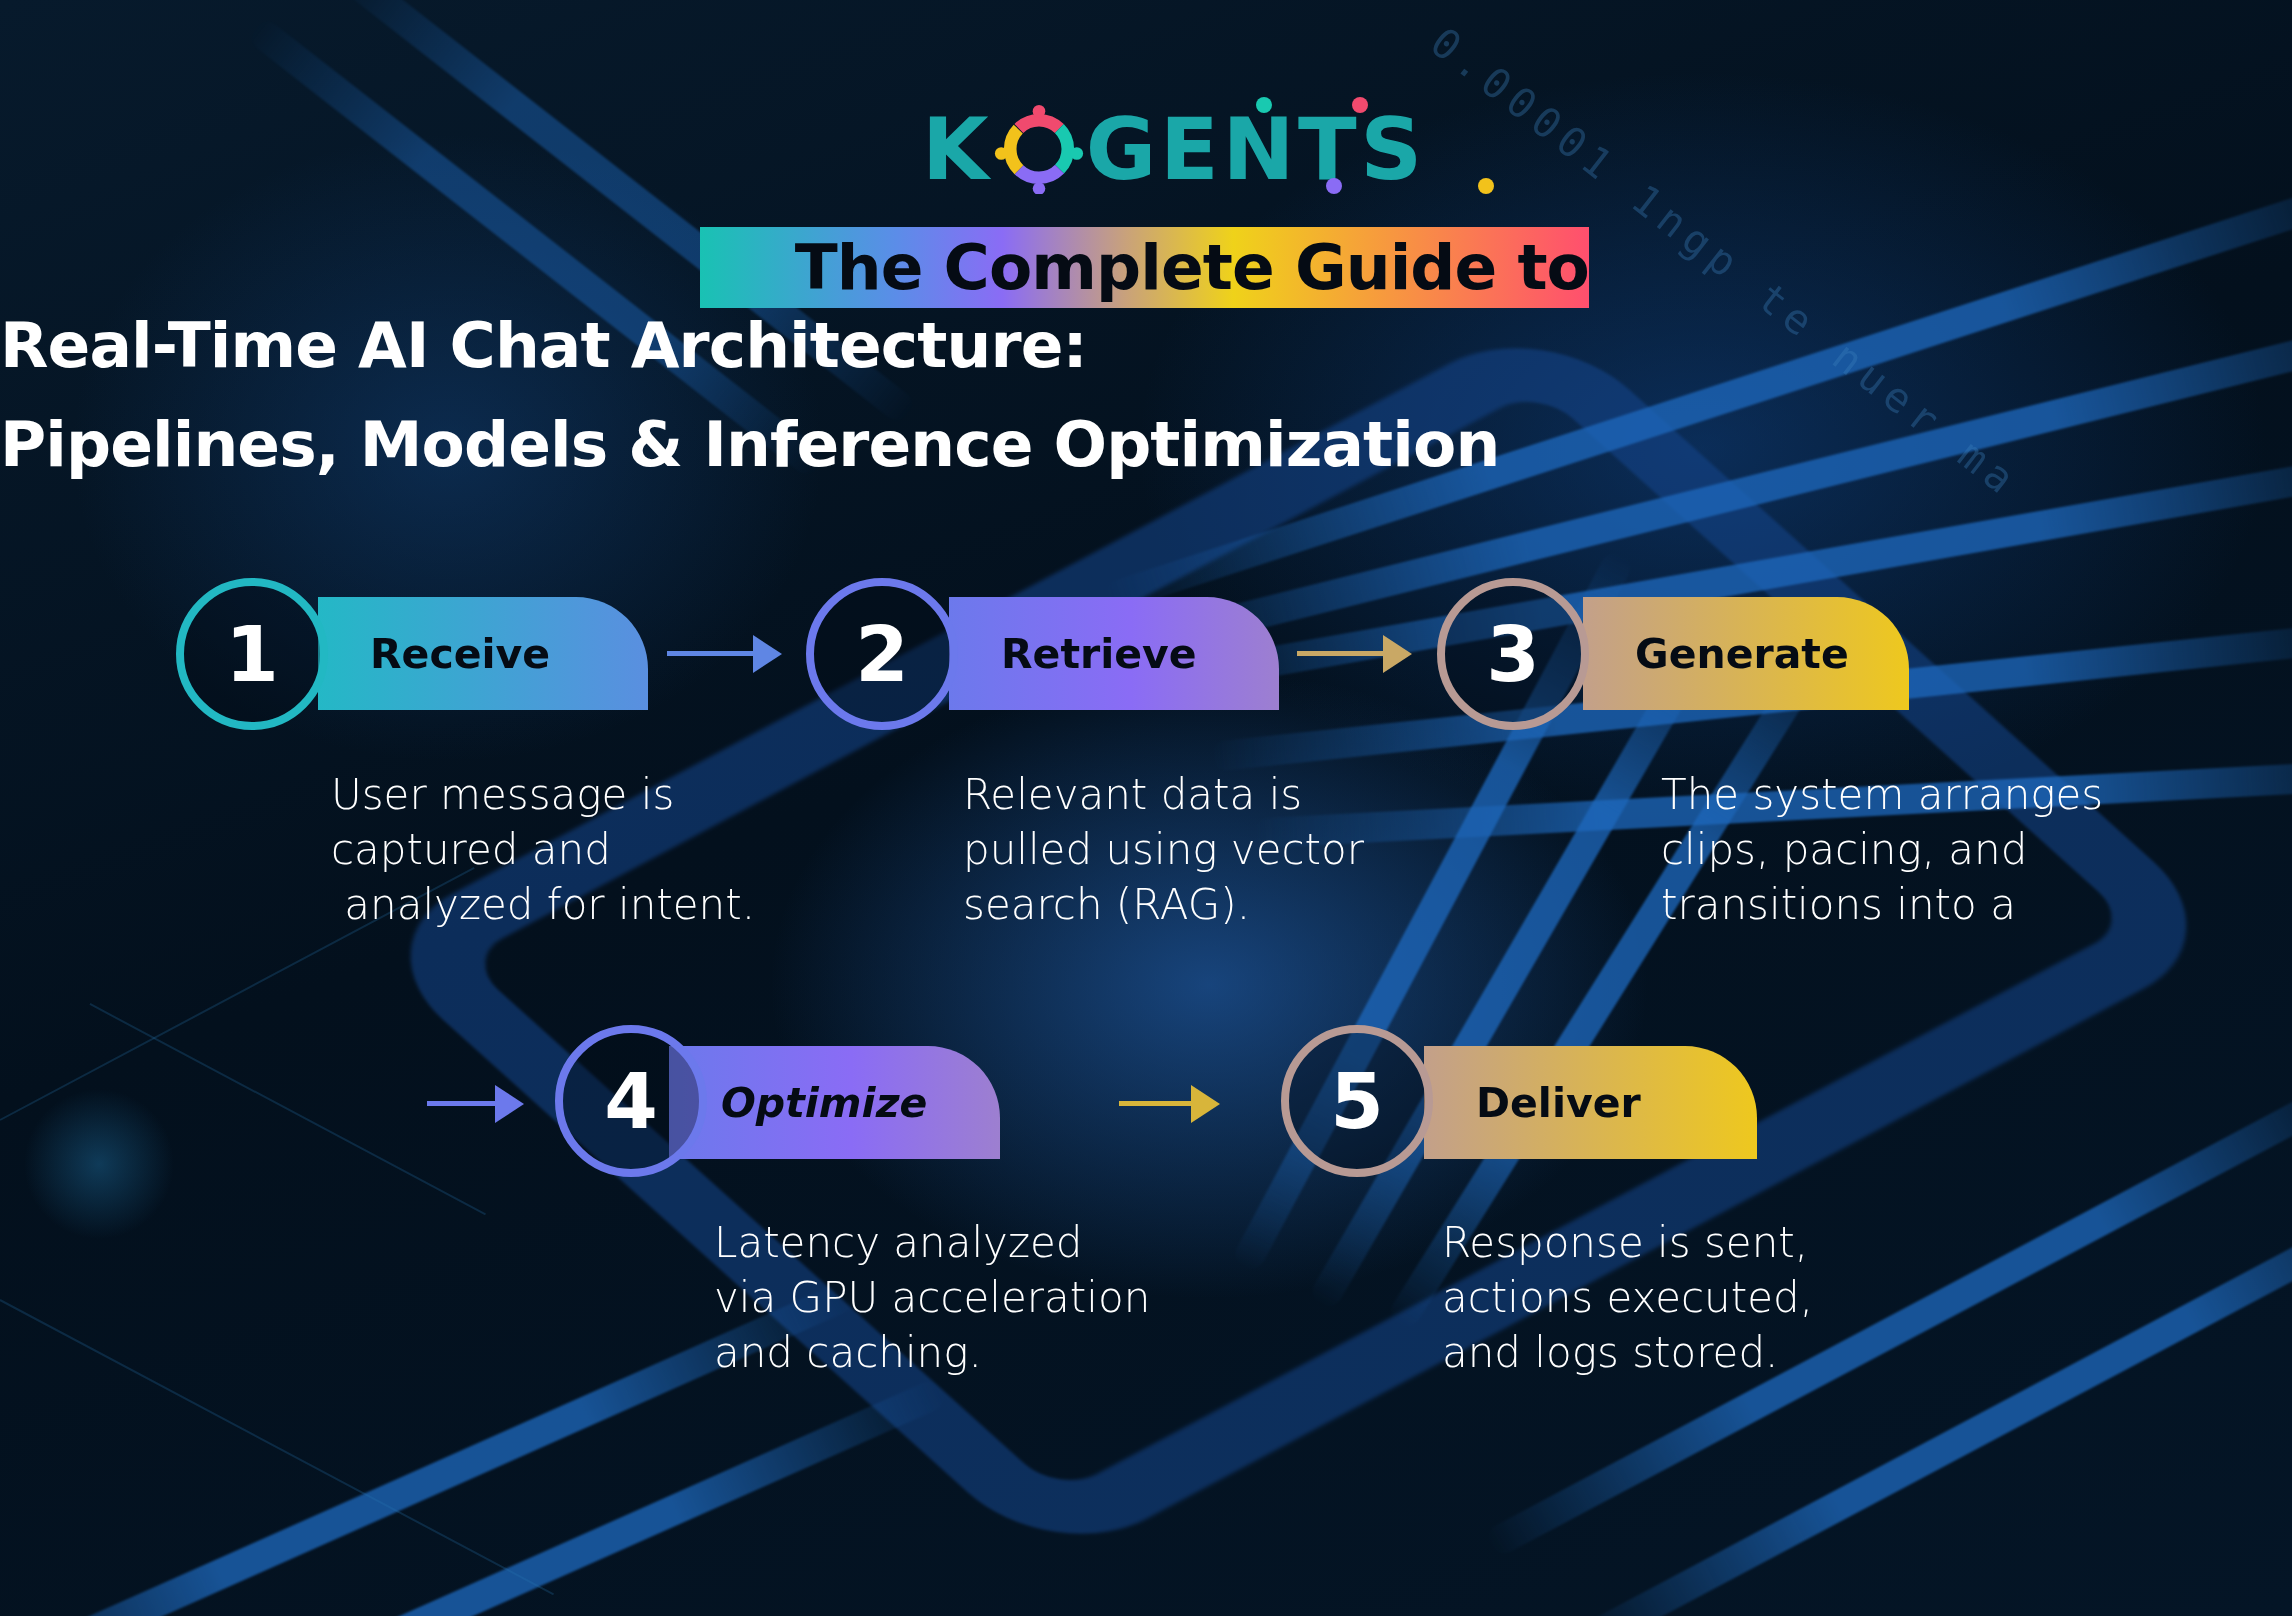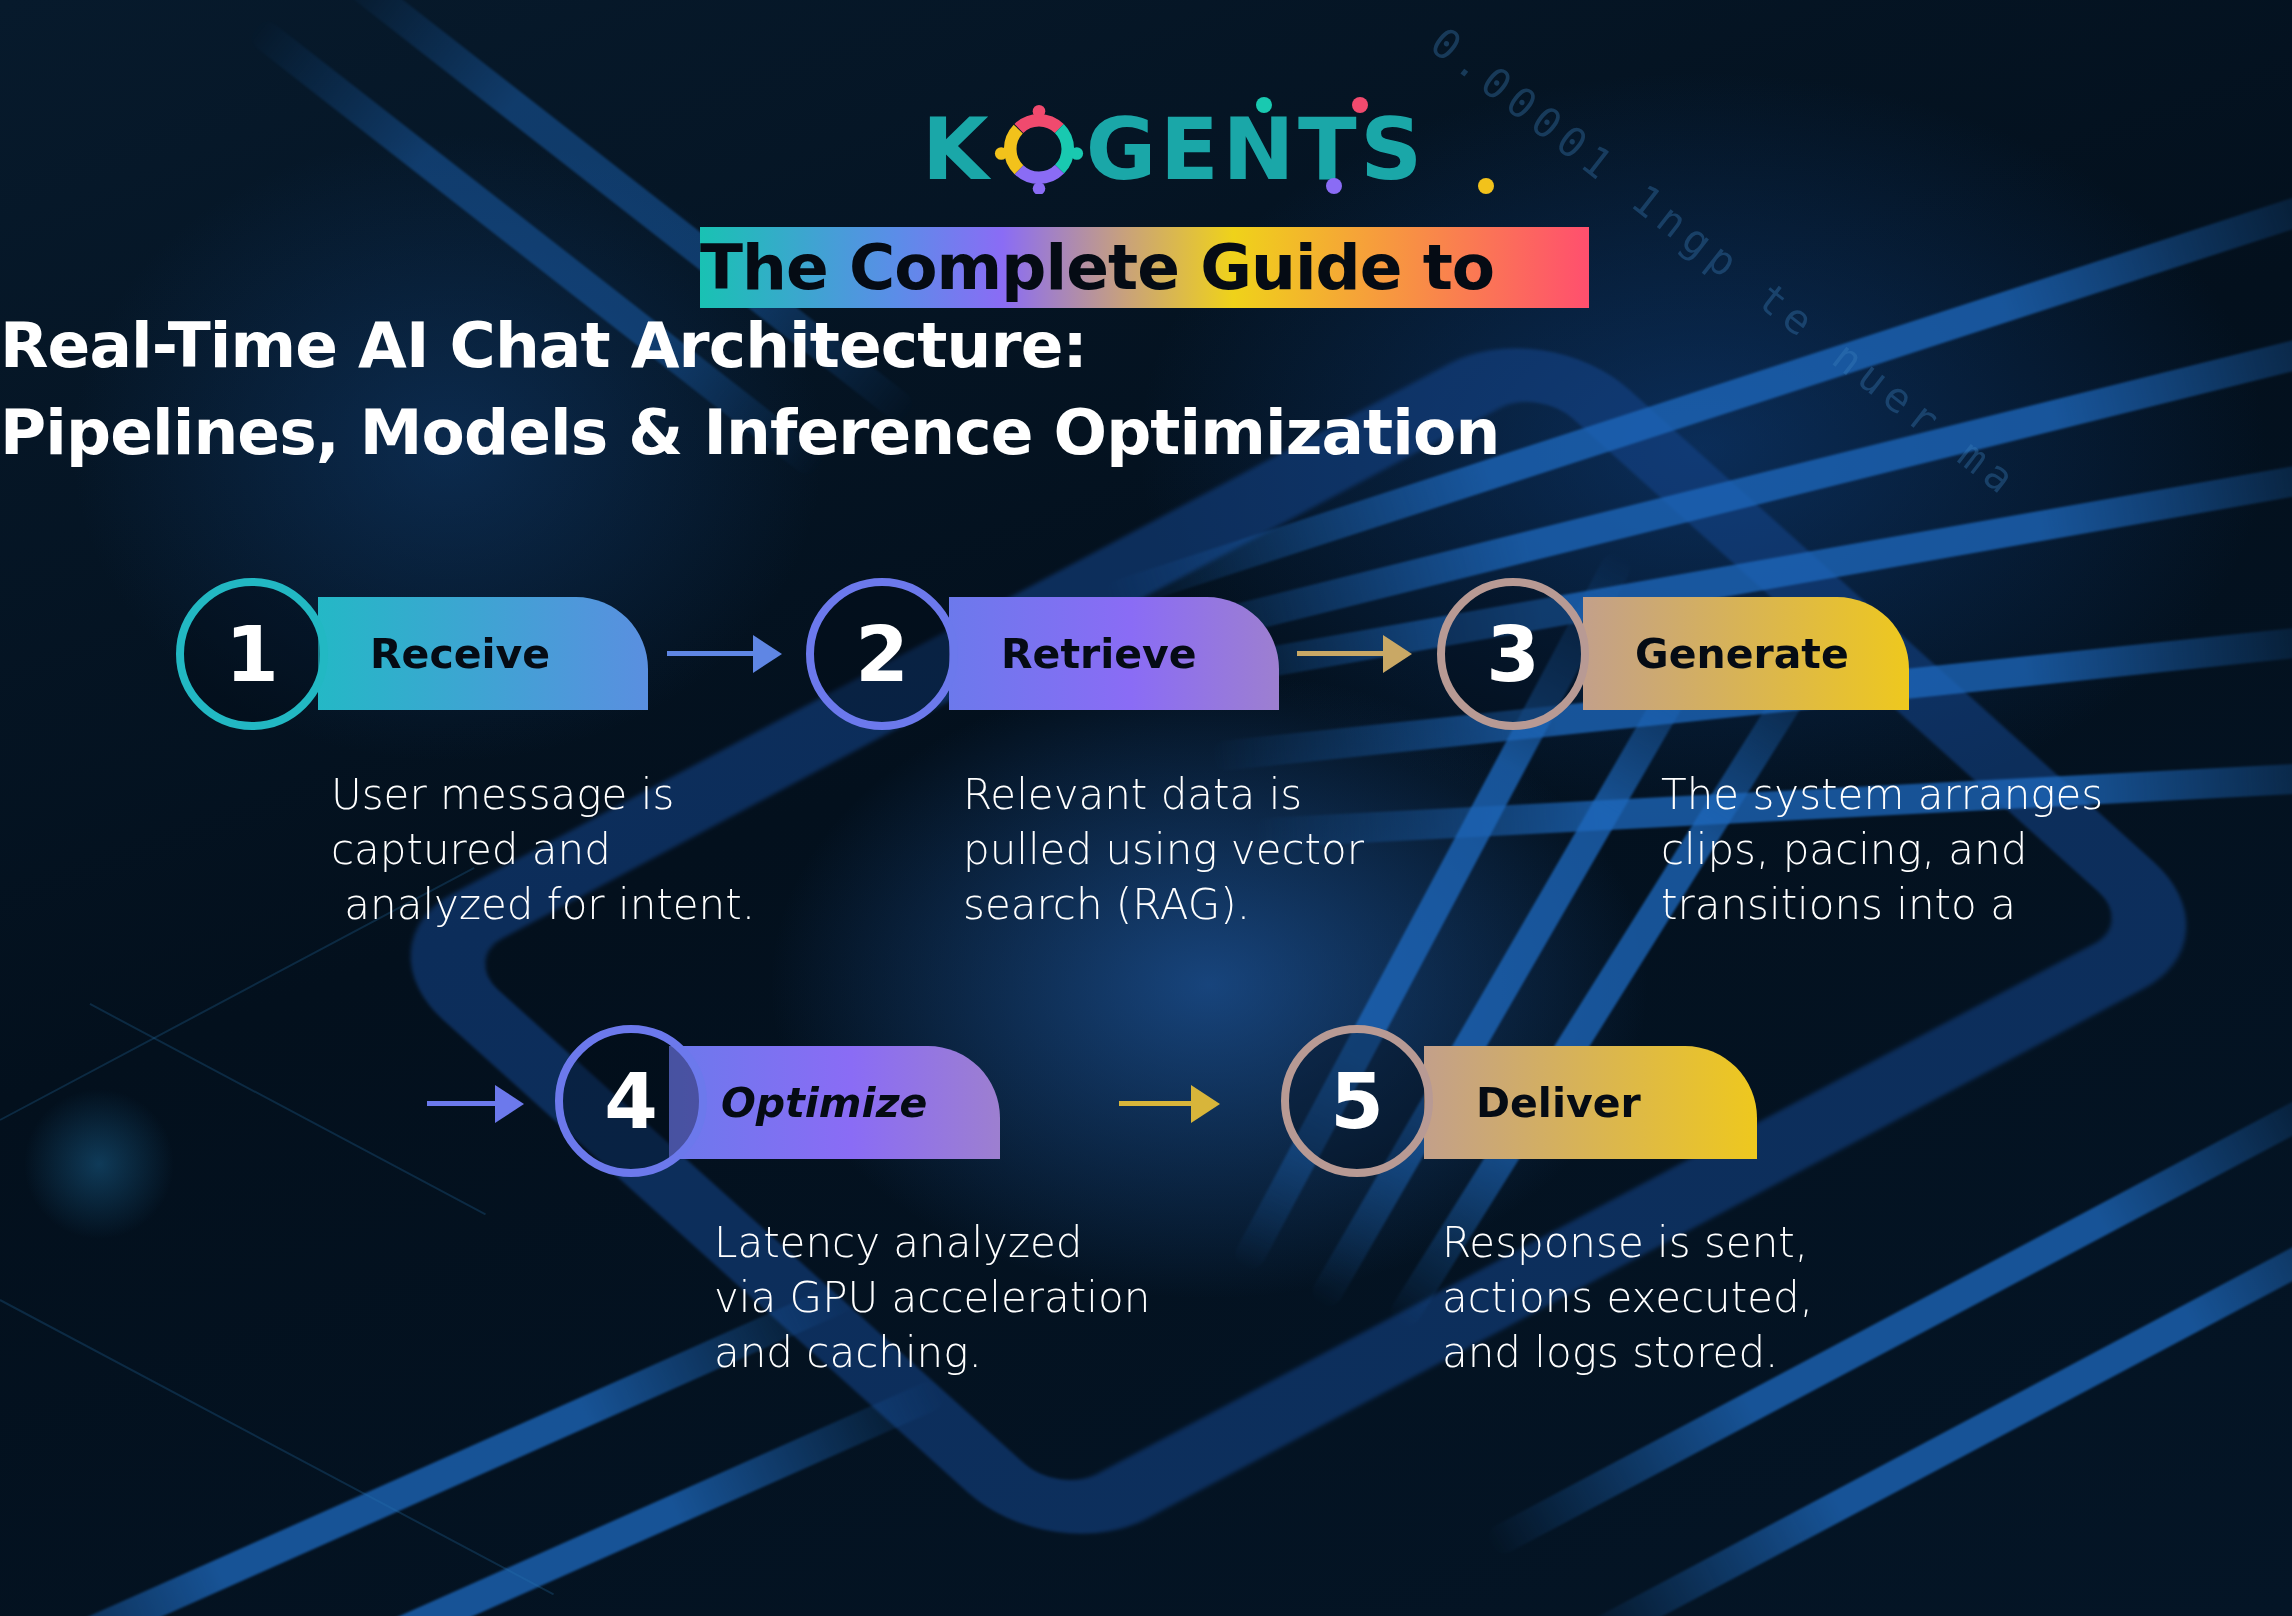--- a/index.html
+++ b/index.html
@@ -39,21 +39,21 @@
   .logo-text {
     font-family: "DejaVu Sans", sans-serif; font-weight: bold; font-size: 86px;
     color: #1aa7a8; letter-spacing: 3.6px; line-height: 1;
   }
   .logo-ring { position: relative; width: 90px; height: 90px; margin: 0 1.8px; }
 
   
   .title-band {
     position: absolute; left: 700px; top: 227px; width: 889px; height: 81px;
     background: linear-gradient(90deg, #19c2b3 0%, #5b8de8 22%, #8a6cf5 34%, #c9a27a 48%, #efd21a 60%, #f6a03a 75%, #ff4f6e 100%);
-    display: flex; align-items: center; justify-content: flex-start;
+    display: flex; align-items: center; justify-content: flex-end;
   }
   .title-band span {
     font-family: "DejaVu Sans", sans-serif; font-weight: bold; font-size: 63px;
     color: #050b14; letter-spacing: -0.9px;
   }
   .title-line {
     position: absolute; left: 0; width: 2293px; 
     font-family: "DejaVu Sans", sans-serif; font-weight: bold; color: #ffffff;
     font-size: 63px; letter-spacing: -0.9px;
   }
@@ -118,21 +118,21 @@
     <circle cx="50" cy="94" r="7" fill="#8a6cf5"></circle>
     <circle cx="8" cy="55" r="7" fill="#f2c21b"></circle>
   </svg>
   <span class="logo-text" style="position:relative;">GENTS<span style="position:absolute; left:170px; top:-9px; width:16px; height:16px; border-radius:50%; background:#19c9b0;"></span><span style="position:absolute; left:266px; top:-9px; width:16px; height:16px; border-radius:50%; background:#f04a6e;"></span><span style="position:absolute; left:240px; top:72px; width:16px; height:16px; border-radius:50%; background:#8a6cf5;"></span><span style="position:absolute; left:392px; top:72px; width:16px; height:16px; border-radius:50%; background:#f2c21b;"></span></span>
 </div>
 
 <div class="title-band">
   <span>The Complete Guide to</span>
 </div>
 <div class="title-line" style="top:309px;">Real-Time AI Chat Architecture:</div>
-<div class="title-line" style="top:396px;">Pipelines, Models &amp; Inference Optimization</div>
+<div class="title-line" style="top:408px;">Pipelines, Models &amp; Inference Optimization</div>
 
 <div class="step">
   <div class="step-pill" style="left:318px; top:597px; width:330px; background:linear-gradient(90deg,#24b8c6,#5a8fe0);">
     <span class="step-label">Receive</span>
   </div>
   <div class="step-circle" style="left:176px; top:578px; border-color:#22b8c3;">
     <span class="step-num">1</span>
   </div>
   <div class="step-desc" style="left:331px; top:719px;">User message is
 captured and

